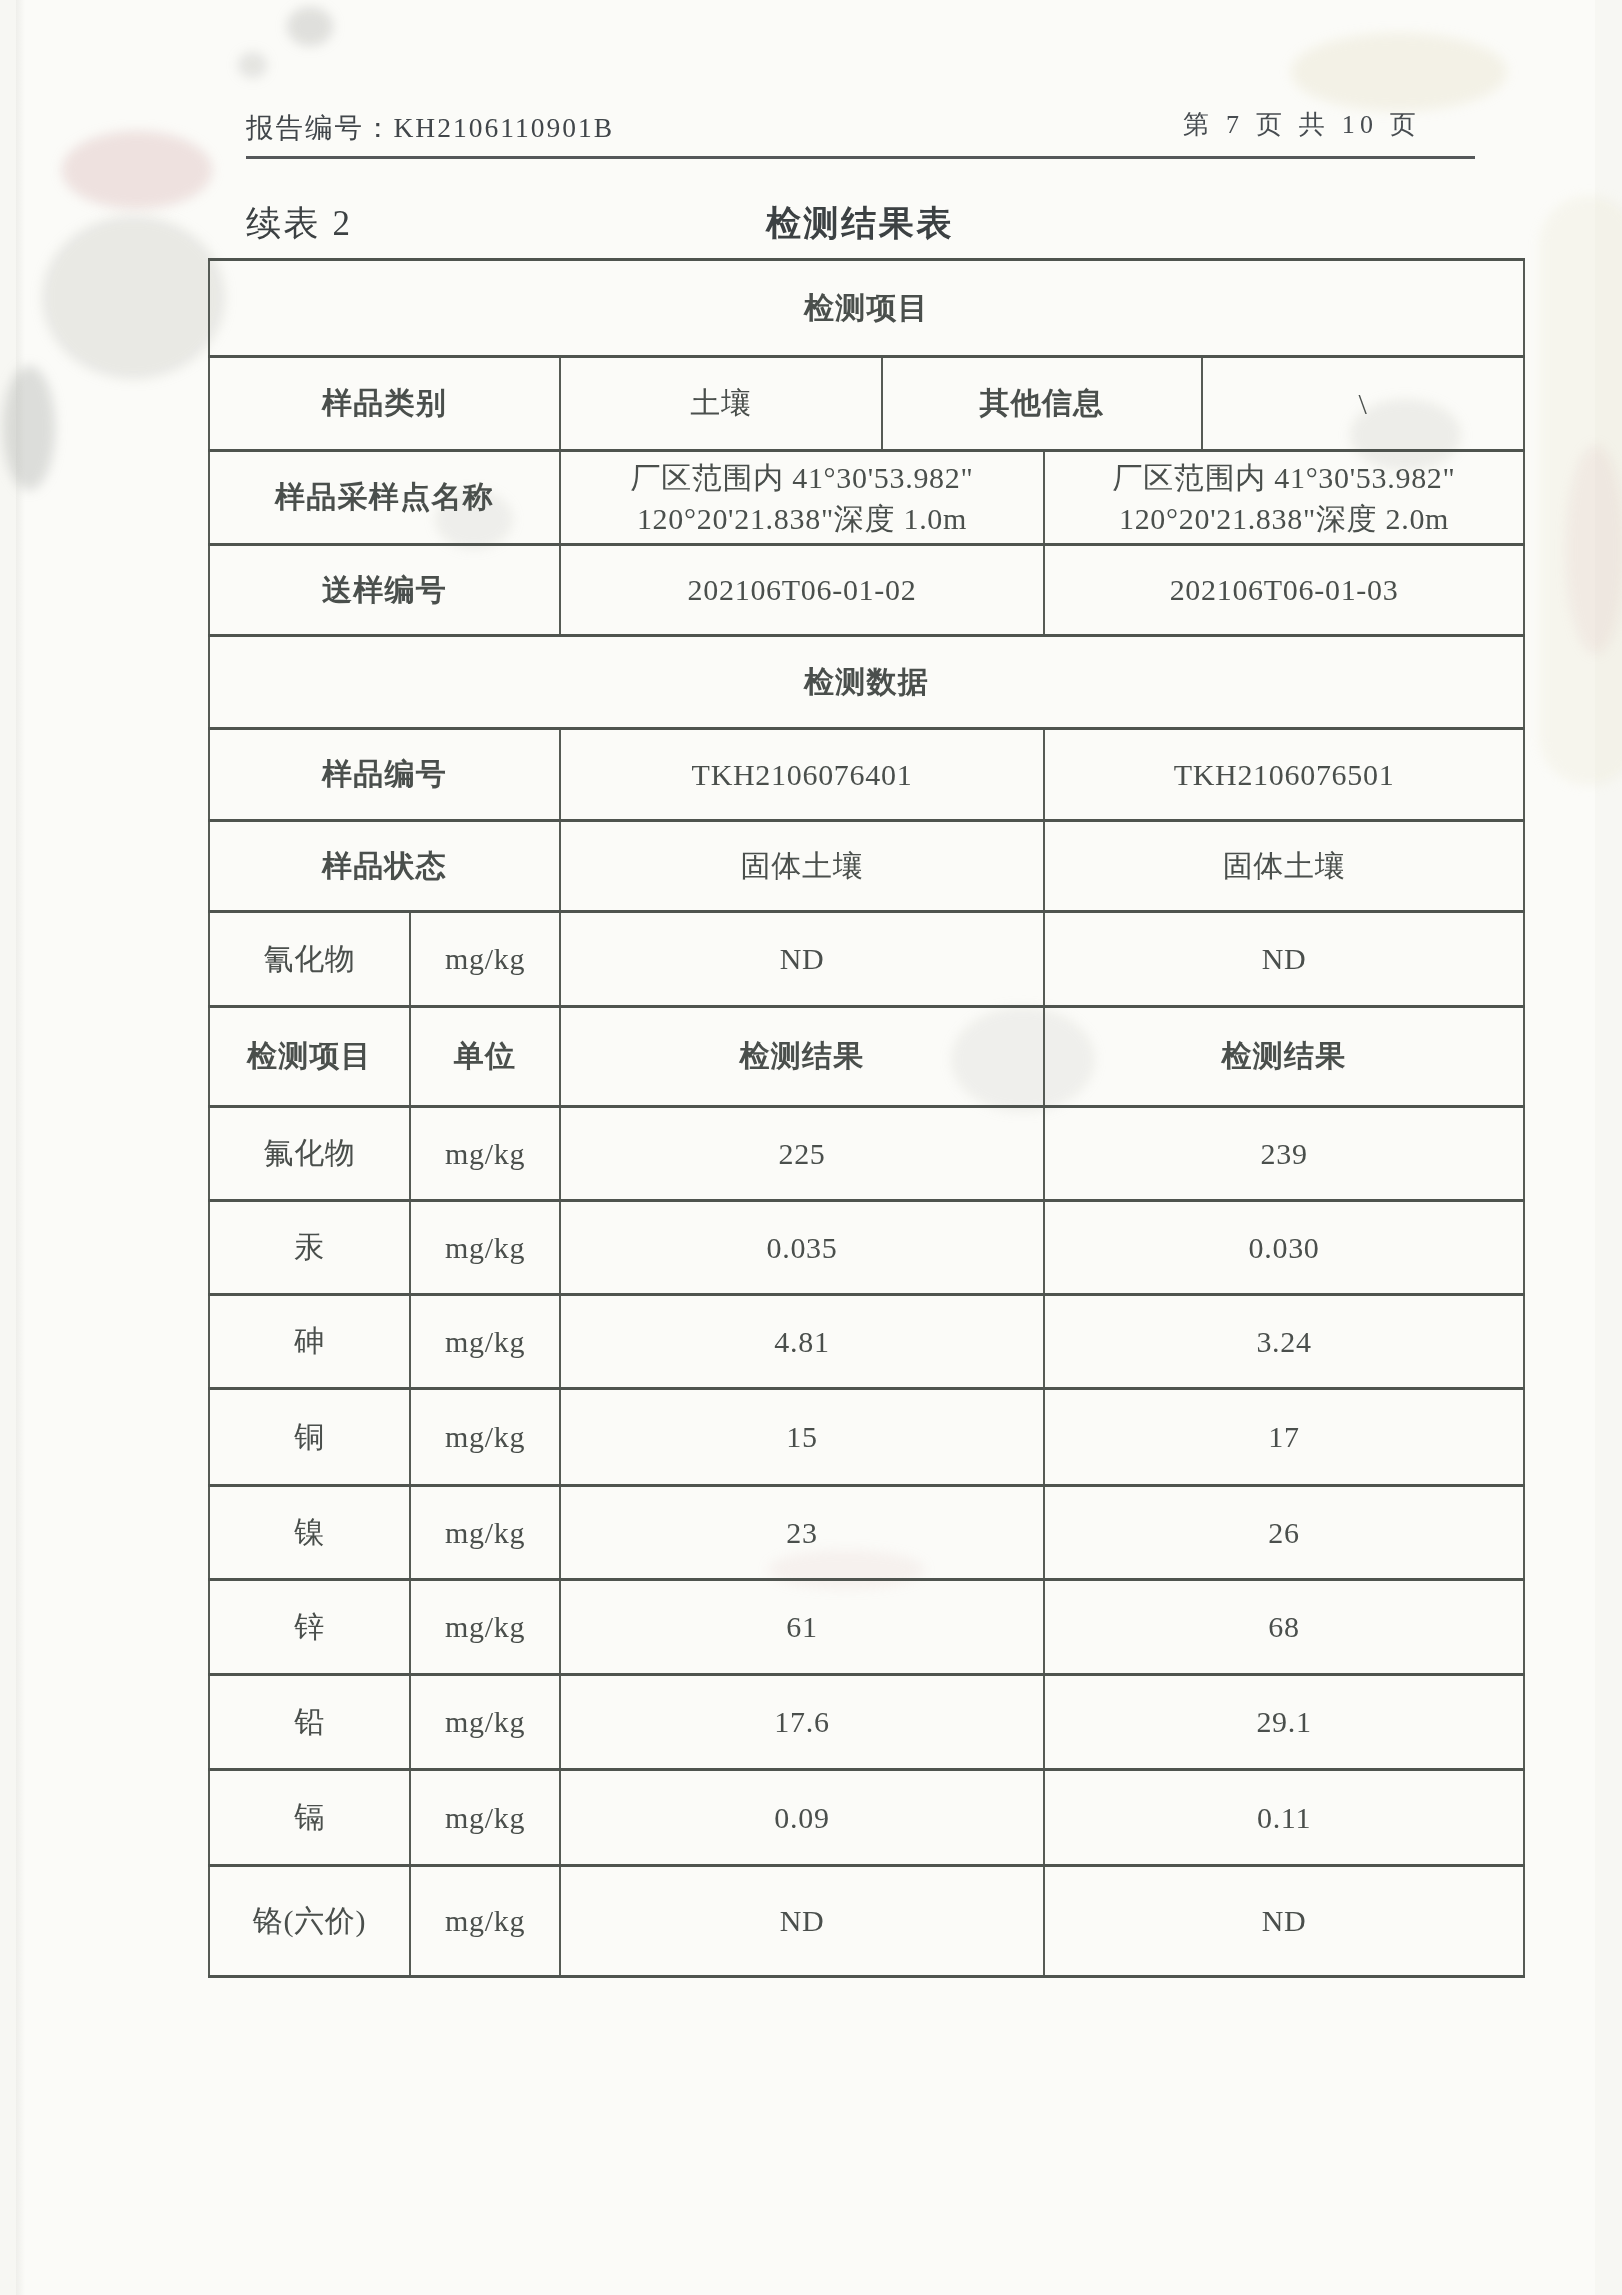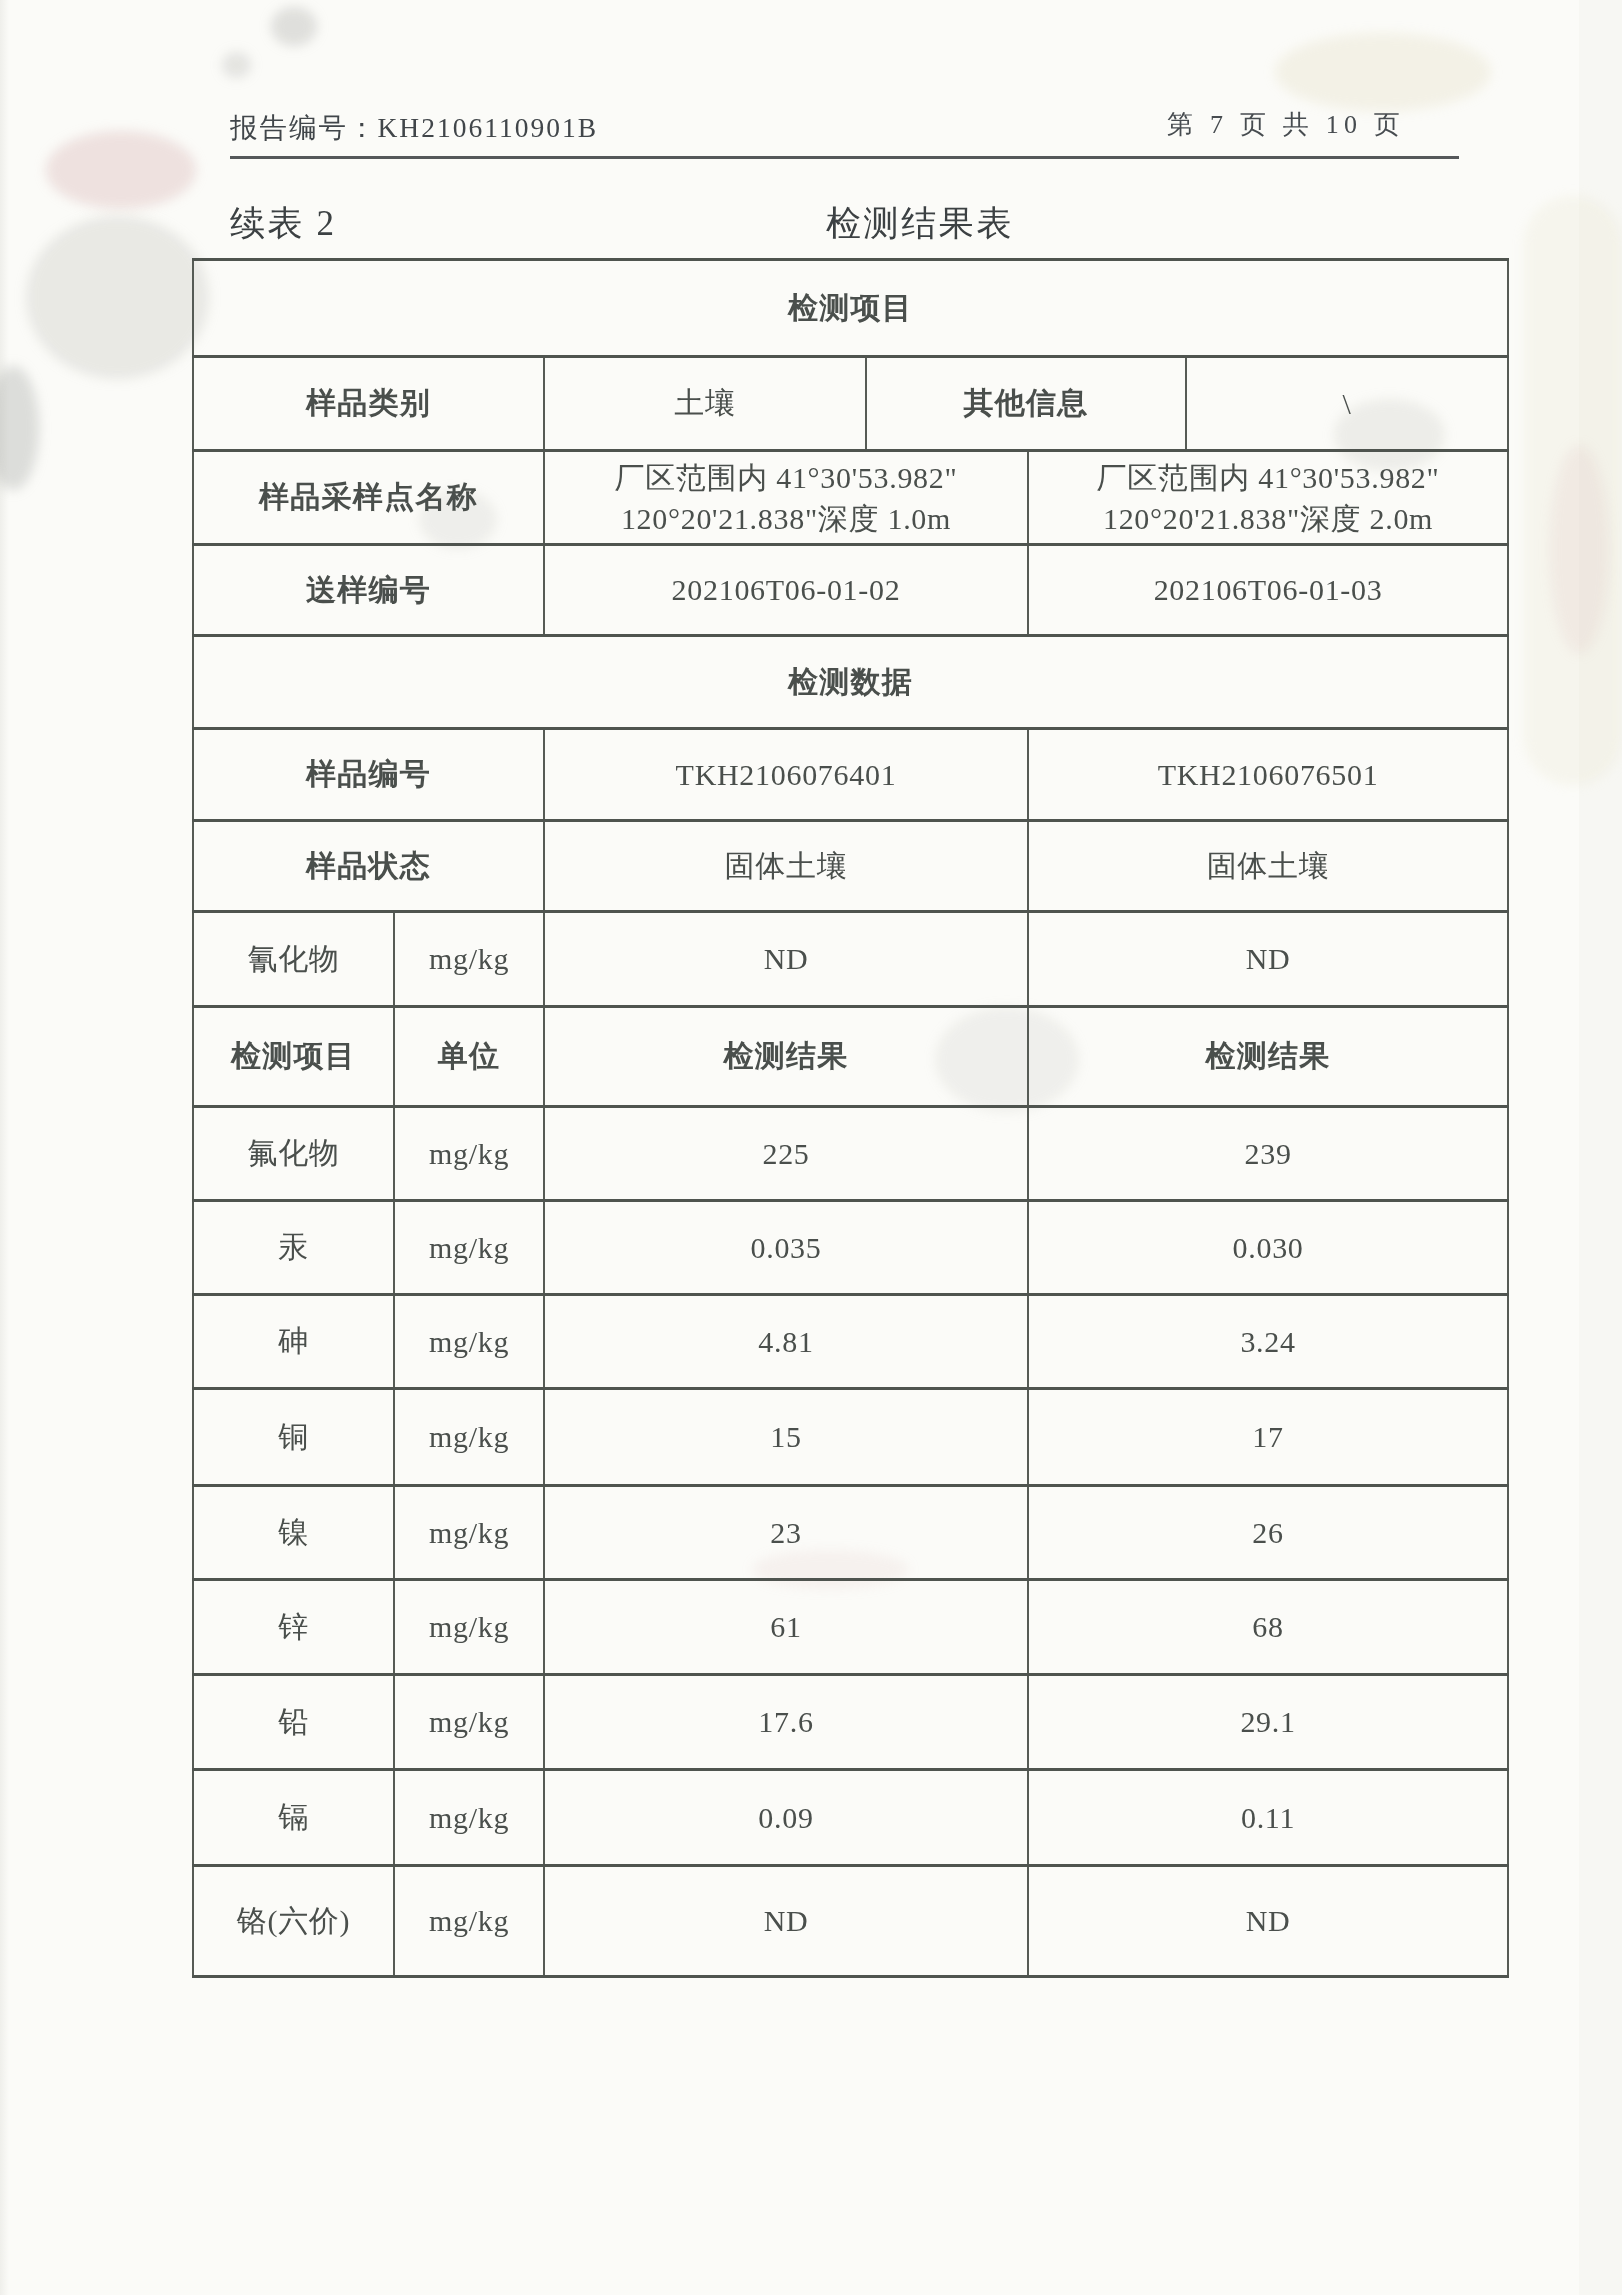--- a/index.html
+++ b/index.html
@@ -5,21 +5,21 @@
   html,body{margin:0;padding:0;}
   body{
     width:1623px;height:2295px;
     background:#f7f7f3;
     font-family:"Liberation Serif","DejaVu Serif",serif;
     color:#3d423f;
     position:relative;
     overflow:hidden;
   }
   #page{
-    position:absolute;left:0;top:0;width:1579px;height:2295px;
+    position:absolute;left:16px;top:0;width:1579px;height:2295px;
     background:linear-gradient(90deg,#efefeb 0px,#fbfbf8 9.2px,#fbfbf8 1609px,#f2f2ee 1623px);
   }
   
   .blob{position:absolute;border-radius:50%;filter:blur(5.9px);pointer-events:none;}
   .b1{left:46px;top:131px;width:150px;height:78px;background:rgba(207,164,166,.30);}
   .b2{left:26px;top:216px;width:183px;height:163px;background:rgba(168,168,160,.22);}
   .b3{left:-13px;top:366px;width:52px;height:124px;background:rgba(150,152,148,.30);}
   .b4{left:271px;top:6.5px;width:46px;height:39px;background:rgba(150,152,148,.28);}
   .b5{left:222px;top:52px;width:29px;height:26px;background:rgba(160,160,155,.25);}
   .b6{left:1275px;top:33px;width:216px;height:78px;background:rgba(214,204,158,.20);}
@@ -47,22 +47,22 @@
   }
 
   
   .title-no{
     position:absolute;left:230px;top:200px;
     font-size:35px;font-weight:400;letter-spacing:2.6px;color:#3c4143;
     white-space:nowrap;
   }
   .title-main{
     position:absolute;left:674px;top:200px;width:340px;
-    font-size:35px;font-weight:400;letter-spacing:2.6px;color:#3c4143;
-    text-align:right;white-space:nowrap;
+    font-size:35px;font-weight:700;letter-spacing:2.6px;color:#3c4143;
+    text-align:center;white-space:nowrap;
   }
 
   
   table.results{
     position:absolute;left:192px;top:258px;
     width:1316px;
     border-collapse:collapse;
     table-layout:fixed;
     border:2.6px solid #4d524e;
   }

